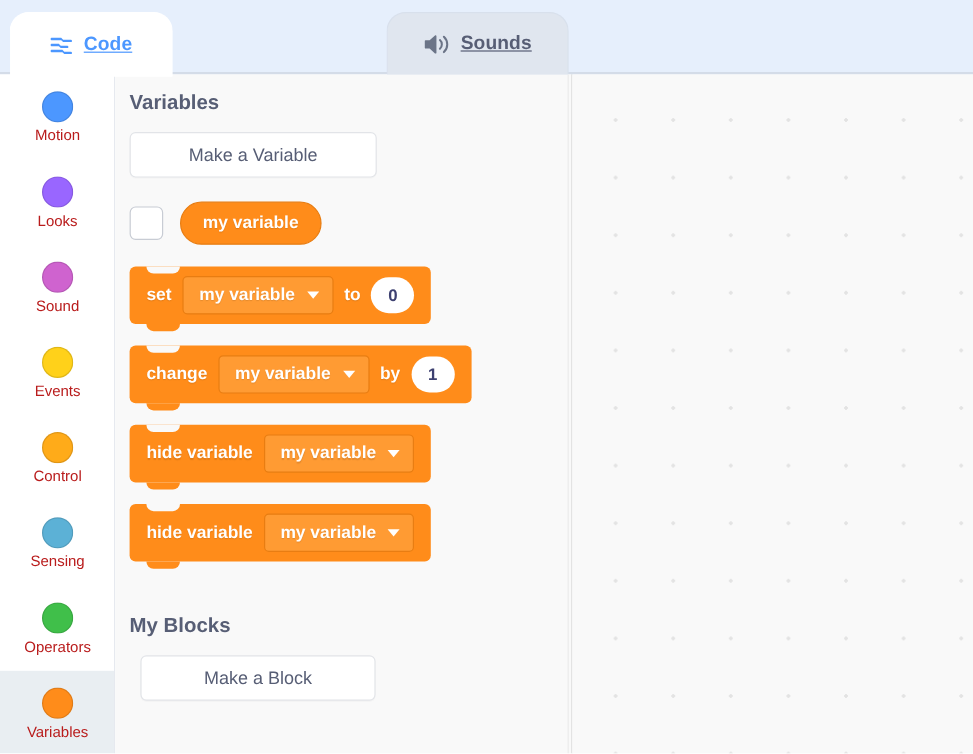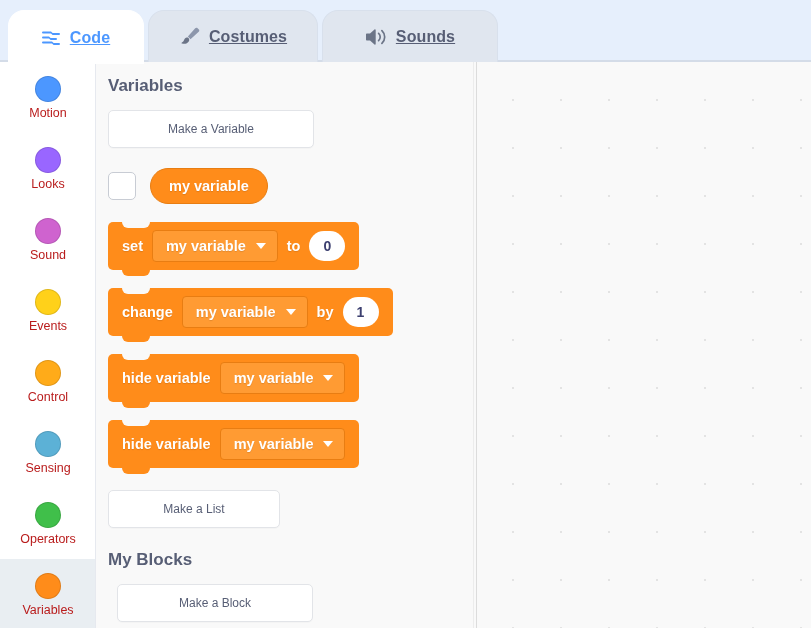--- a/index.html
+++ b/index.html
@@ -26,21 +26,21 @@
     display: flex; align-items: center; justify-content: center;
     gap: 9px;
     font-size: 16px; font-weight: bold; letter-spacing: 0.1px;
     cursor: pointer;
     border: 1px solid #D8E0EC; border-bottom: none; text-decoration: underline;
   }
   .tab-inactive { background: #E0E6EF; color: #575E75; }
   .tab-active   { background: #FFFFFF; color: #4C97FF; border-color: #FFFFFF; height: 54px; }
   #tab-code     { left: 8px;   width: 136px; z-index: 3; }
   #tab-costumes { left: 148px; width: 170px; z-index: 2; }
-  #tab-sounds   { left: 322px; width: 176px; z-index: 1; }
+  #tab-sounds   { left: 322px; width: 152px; z-index: 1; }
 
   .tab-icon { display: flex; align-items: center; justify-content: center; }
 
   
   .catbar {
     position: absolute; left: 0; top: 62px; width: 96px; height: 566px;
     background: #FFFFFF;
     border-right: 1px solid #E6E9EF;
     overflow: hidden;
   }
@@ -67,21 +67,21 @@
     font-size: 17px; font-weight: bold; color: #575E75;
     margin: 0 0 14px 2px;
   }
   .cat-heading.second { margin-top: 22px; }
 
   .make-btn {
     display: inline-flex; align-items: center; justify-content: center;
     height: 38px; padding: 0 22px;
     background: #FFFFFF; color: #575E75;
     border: 1px solid #E2E4E8; border-radius: 5px;
-    font-size: 12px; cursor: pointer;
+    font-size: 15px; cursor: pointer;
     box-shadow: 0 1px 0 rgba(0,0,0,0.02);
   }
   #make-a-variable { min-width: 206px; margin-left: 2px; }
   #make-a-list     { min-width: 172px; margin-left: 2px; }
   #make-a-block    { min-width: 196px; margin-left: 11px; }
 
   
   .reporter-row { display: flex; align-items: center; gap: 14px; margin: 20px 0 0 2px; }
   .var-checkbox {
     width: 28px; height: 28px; background: #FFFFFF;
@@ -177,29 +177,20 @@
       <span class="tab-icon">
         <svg width="19" height="17" viewBox="0 0 19 17">
           <path d="M1 2.5h8l1.6 1.6H17a1 1 0 0 1 0 2h-6.4L9 4.5H1a1 1 0 0 1 0-2z" fill="#4C97FF"></path>
           <path d="M1 7.5h6l1.6 1.6H14a1 1 0 0 1 0 2H8.6L7 9.5H1a1 1 0 0 1 0-2z" fill="#4C97FF"></path>
           <path d="M1 12.5h9l1.6 1.6H17a1 1 0 0 1 0 2h-5.4L10 14.5H1a1 1 0 0 1 0-2z" fill="#4C97FF"></path>
         </svg>
       </span>
       <span>Code</span>
     </div>
 
-    <div class="tab tab-inactive" id="tab-costumes">
-      <span class="tab-icon">
-        <svg width="21" height="19" viewBox="0 0 21 19">
-          <path d="M18.6 1.2c-.7-.7-1.8-.6-2.4.1L8.9 9.6l2.6 2.6 8.2-7.4c.8-.7.8-1.9-.1-2.6z" fill="#8C96AB"></path>
-          <path d="M7.9 10.6c-1.3.3-2.3 1.1-2.8 2.3-.4 1-1.1 1.9-2.2 2.5-.5.3-.5.9.1 1.1 2.6.9 5.6.1 6.9-2.2.6-1.1.4-2.4-.4-3.3l-.6-.6-1 .2z" fill="#6B7487"></path>
-        </svg>
-      </span>
-      <span>Costumes</span>
-    </div>
 
     <div class="tab tab-inactive" id="tab-sounds">
       <span class="tab-icon">
         <svg width="22" height="18" viewBox="0 0 22 18">
           <path d="M9.5 1.5 5 5.5H1.8c-.5 0-.8.4-.8.8v5.4c0 .5.3.8.8.8H5l4.5 4c.5.4 1.2.1 1.2-.6V2.1c0-.7-.7-1-1.2-.6z" fill="#6B7487"></path>
           <path d="M13.6 5.4c1 .9 1.6 2.2 1.6 3.6s-.6 2.7-1.6 3.6" fill="none" stroke="#6B7487" stroke-width="1.7" stroke-linecap="round"></path>
           <path d="M16.9 2.6C18.6 4.2 19.7 6.5 19.7 9s-1.1 4.8-2.8 6.4" fill="none" stroke="#6B7487" stroke-width="1.7" stroke-linecap="round"></path>
         </svg>
       </span>
       <span>Sounds</span>
@@ -307,21 +298,20 @@
           <span class="block-gap"></span>
           <span class="field-dropdown">
             <span>my variable</span>
             <span class="caret"></span>
           </span>
         </div>
       </div>
 
       <div style="height:22px"></div>
 
-      <div class="make-btn" id="make-a-list">Make a List</div>
 
       <div class="cat-heading second">My Blocks</div>
 
       <div class="make-btn" id="make-a-block">Make a Block</div>
     </div>
   </div>
 
   <div class="palette-divider2"></div>
   <div class="palette-divider"></div>
   <div class="workspace"></div>

